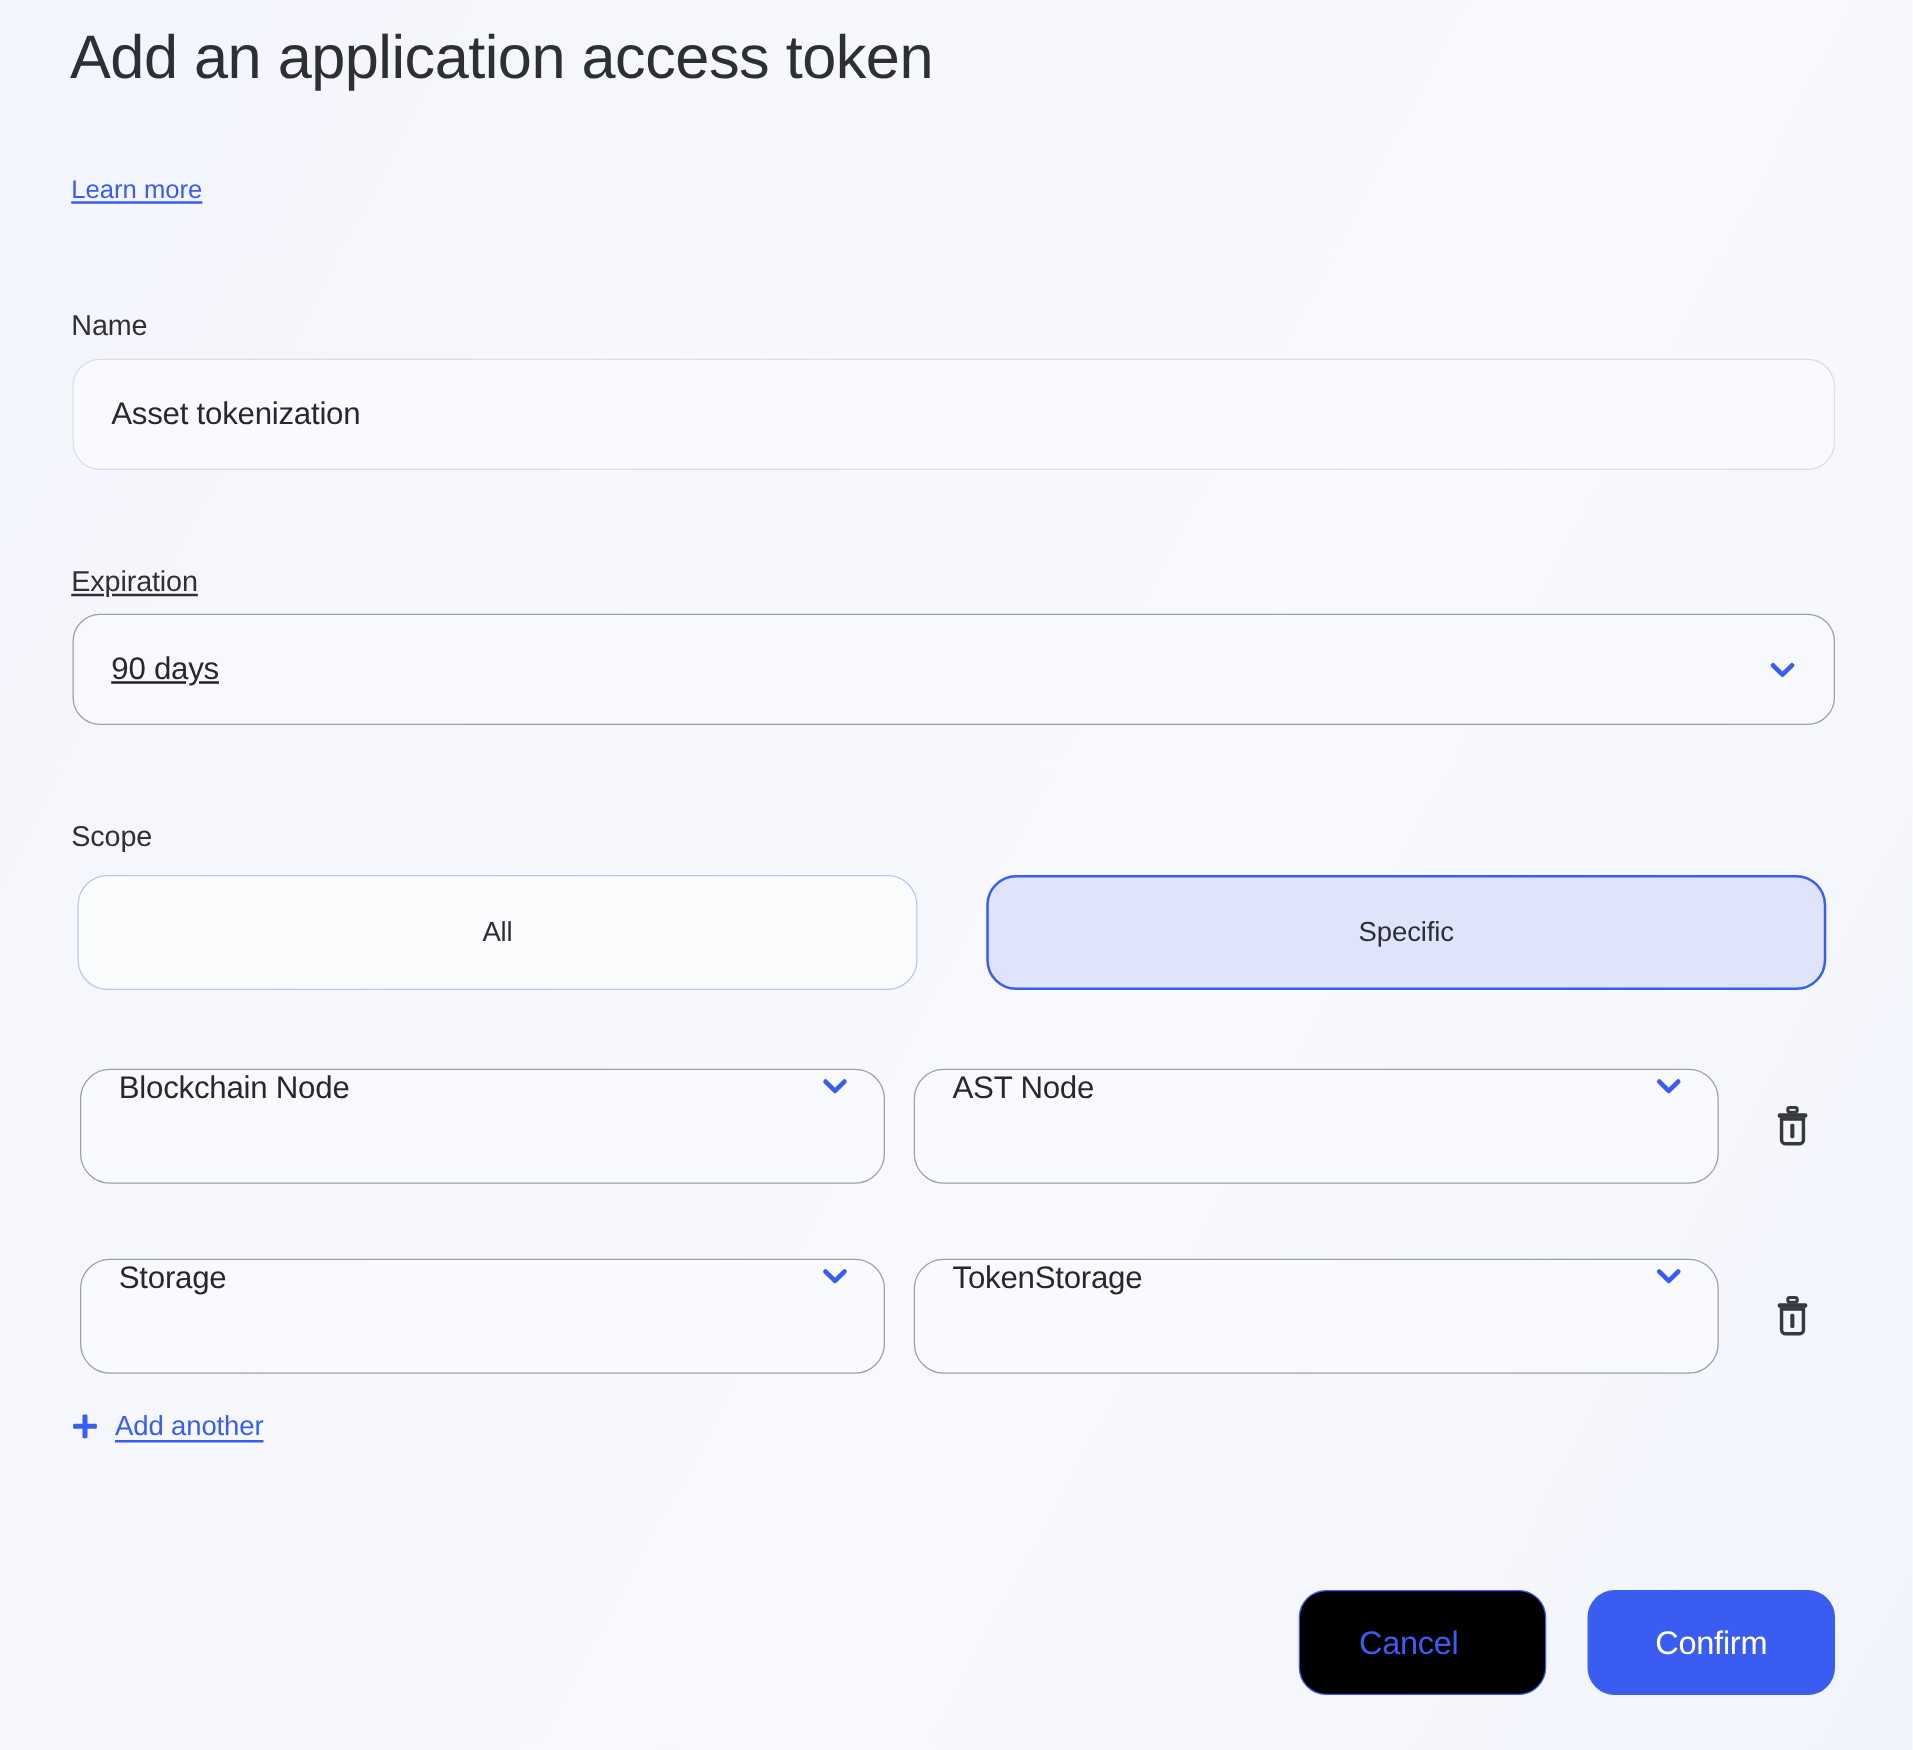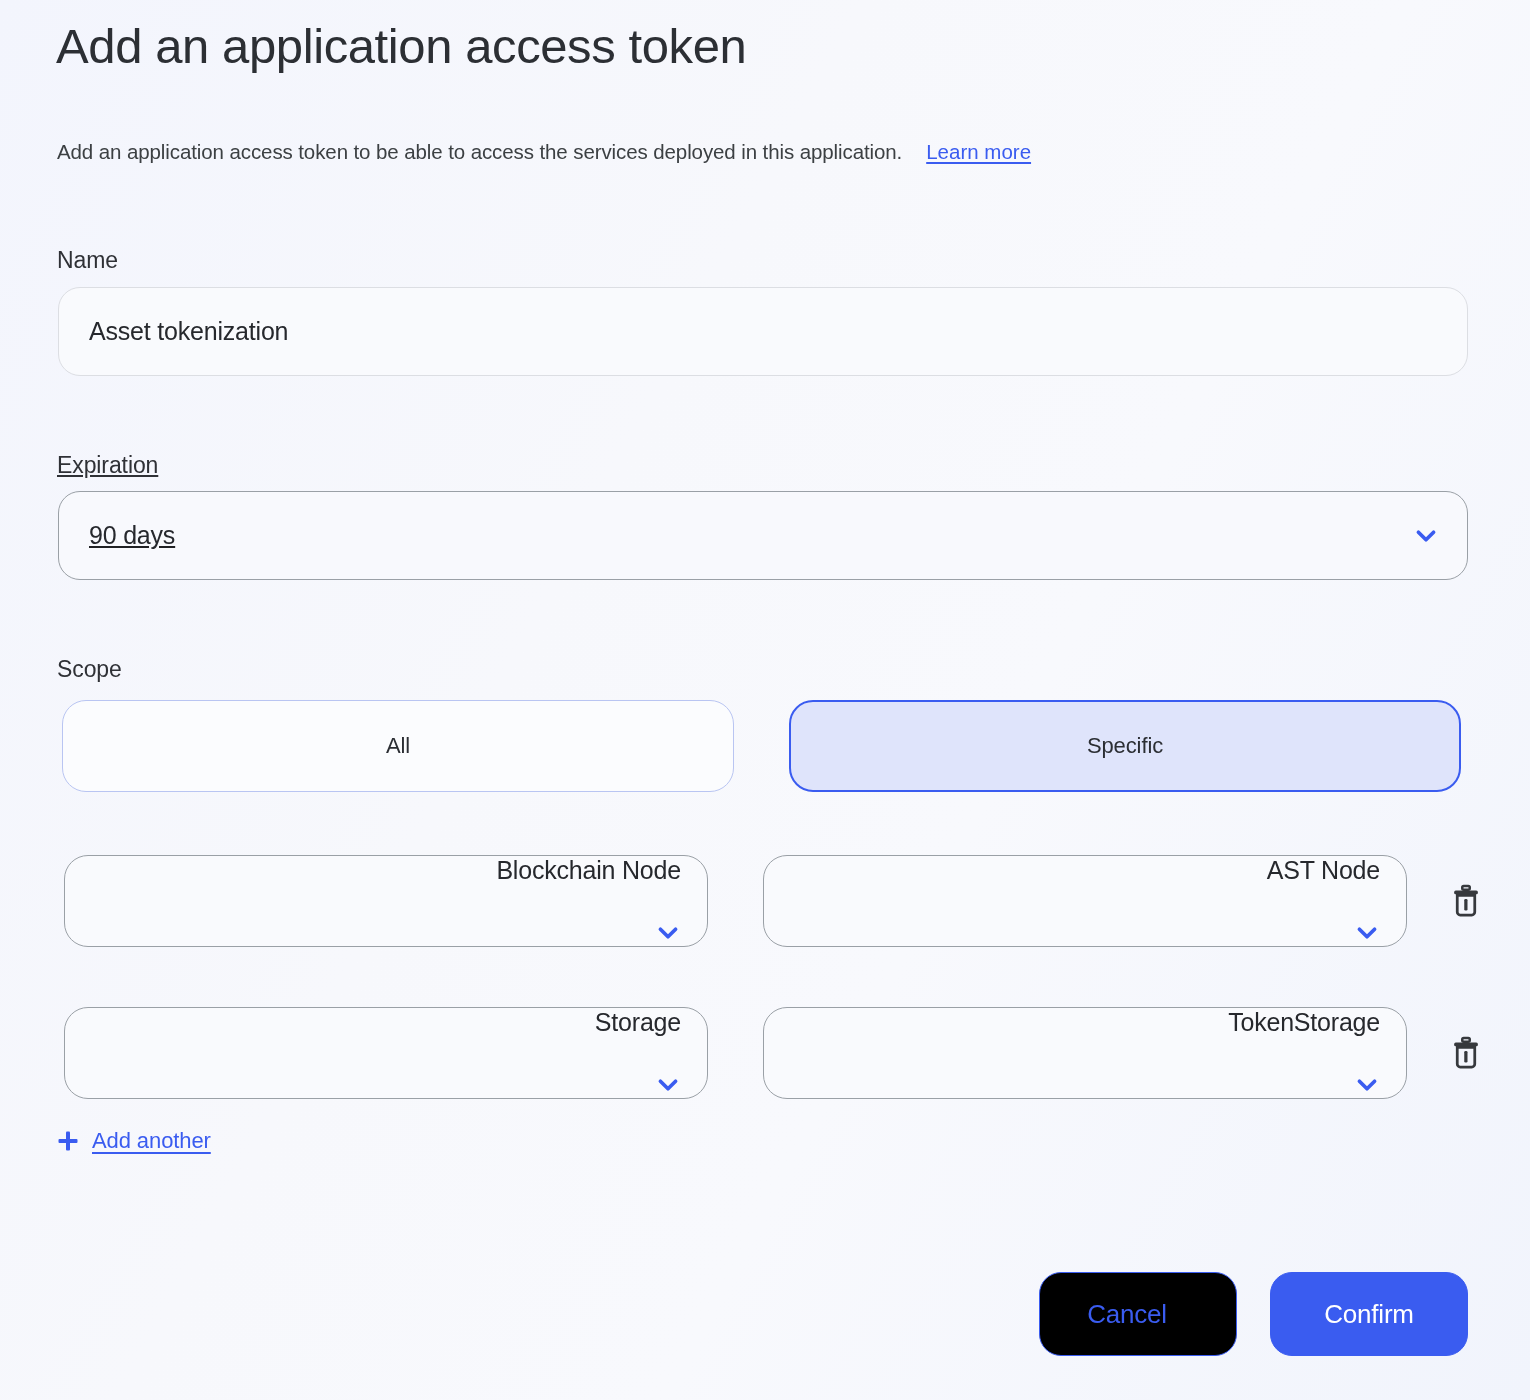--- a/index.html
+++ b/index.html
@@ -166,35 +166,34 @@
   }
   #scope-row-0 { top: 853px; }
   #scope-row-1 { top: 1005px; }
 
   .scope-select {
     height: 92px;
     border: 1.6px solid #9aa0a6;
     border-radius: 24px;
     background: #f9fafd;
     display: flex;
-    align-items: flex-end;
+    align-items: flex-start;
     padding: 0 26px 0 30px;
     cursor: pointer;
-    flex-direction: column;
   }
   .scope-select .sel-value {
     flex: 1;
     font-size: 25px;
     color: #26282d;
     letter-spacing: -0.2px;
     white-space: nowrap;
   }
 
   .scope-select.left  { margin-left: 64px; width: 644px; }
-  .scope-select.right { margin-left: 55px; width: 644px; }
+  .scope-select.right { margin-left: 23px; width: 644px; }
 
   .trash-btn {
     margin-left: 39px;
     width: 40px;
     height: 44px;
     display: flex;
     align-items: center;
     justify-content: center;
     cursor: pointer;
     background: none;
@@ -264,21 +263,20 @@
   }
 </style>
 </head>
 <body>
 
 <div class="page">
 
   <h1 class="title">Add an application access token</h1>
 
   <div class="subtitle-row">
-    <span class="subtitle-text">Add an application access token to be able to access the services deployed in this application.</span>
     <a class="learn-more" href="#">Learn more</a>
   </div>
 
   <label class="field-label" id="label-name">Name</label>
   <input class="text-input" id="name-input" type="text" value="Asset tokenization" style="">
 
   <label class="field-label" id="label-expiration">Expiration</label>
   <div class="select-box">
     <span class="sel-value">90 days</span>
     <span class="chev">

